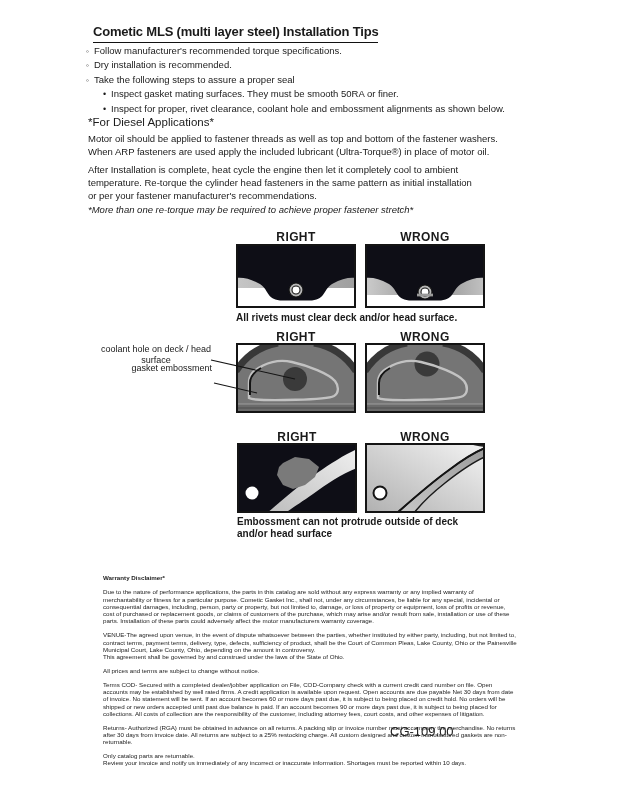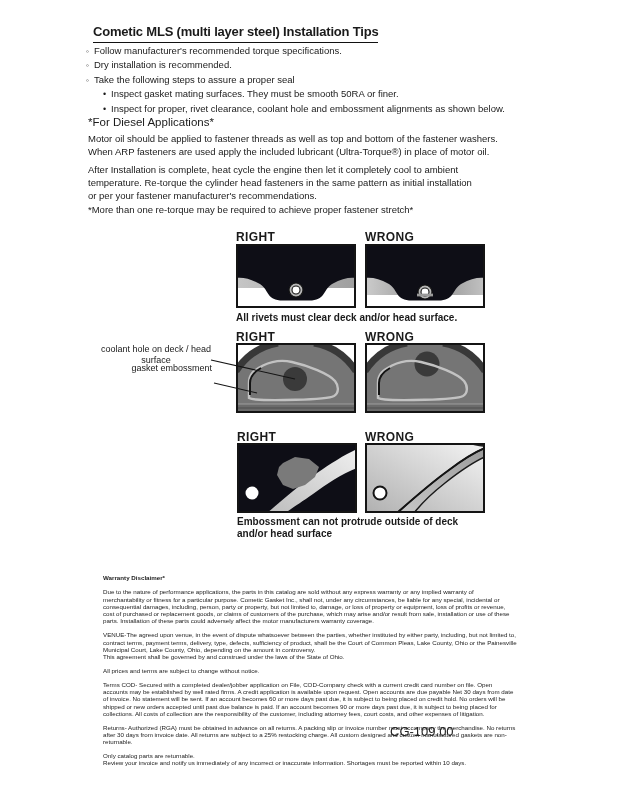--- a/index.html
+++ b/index.html
@@ -24,23 +24,23 @@
   .bullets{position:absolute;left:86px;top:44px;width:500px;font-size:9.5px;line-height:13.4px;}
   .b-row{display:flex;align-items:baseline;}
   .b-row.sub{margin-left:17px;}
   .marker{width:8px;flex:0 0 8px;font-size:8px;}
   .b-row.sub .marker{font-size:9px;}
 
   .diesel-heading{position:absolute;left:88px;top:116px;font-size:11.5px;font-weight:normal;}
   .para{position:absolute;left:88px;width:520px;font-size:9.5px;line-height:12.8px;white-space:pre-line;}
   .para.p1{top:133px;}
   .para.p2{top:164px;}
-  .para.p3{top:204px;}
-
-  .dg-label{position:absolute;width:120px;text-align:left;font-size:12px;font-weight:bold;letter-spacing:0.4px;}
+  .para.p3{top:204px;font-style:italic;}
+
+  .dg-label{position:absolute;width:120px;text-align:center;font-size:12px;font-weight:bold;letter-spacing:0.4px;}
   .panel{position:absolute;display:block;}
   .caption{position:absolute;font-size:10px;font-weight:bold;white-space:pre-line;line-height:11.5px;}
 
   .anno{position:absolute;left:100px;width:112px;text-align:right;font-size:9px;line-height:10.5px;}
   .anno-lines{position:absolute;left:205px;top:352px;pointer-events:none;}
 
   .footer{position:absolute;left:103px;top:574px;width:414px;font-size:6.2px;line-height:7.3px;color:#222;}
   .footer p{margin-bottom:6.5px;white-space:pre-line;}
   .footer .f-head{font-weight:bold;margin-bottom:7px;}
 

